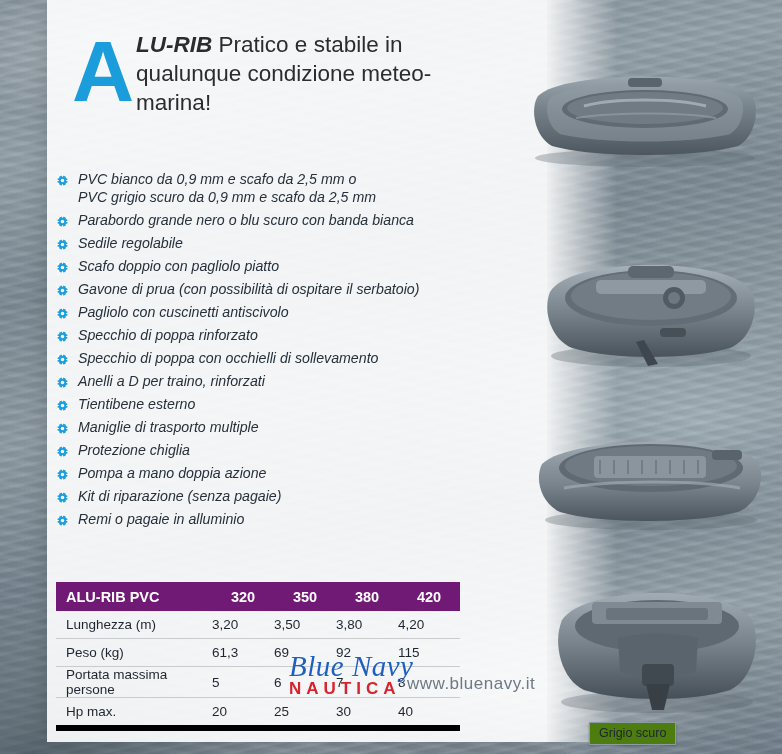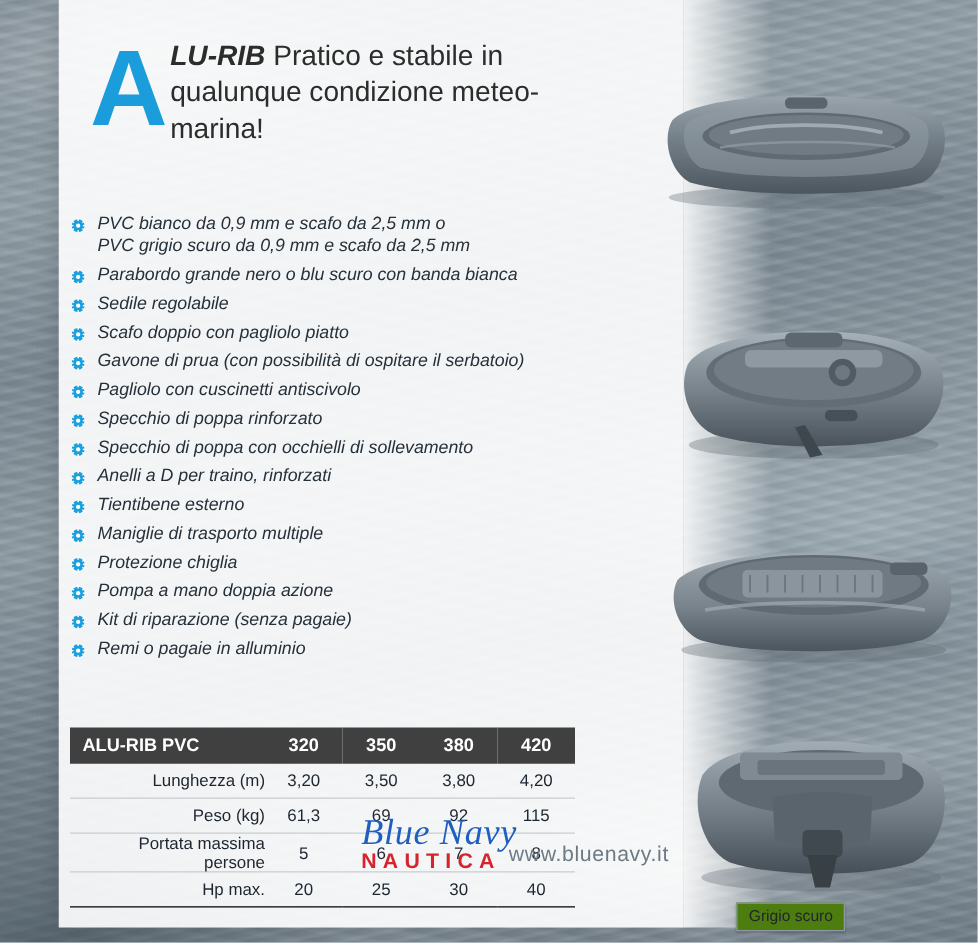--- a/index.html
+++ b/index.html
@@ -73,31 +73,31 @@
   }
   
   #spec-table{
     position:absolute;left:56px;top:582px;width:404px;
     border-collapse:collapse;
   }
   #spec-table th,#spec-table td{
     font-size:13.5px;color:#1d2630;padding:0;
   }
   #spec-table thead th{
-    background:#404040;color:#ffffff;font-weight:bold;font-size:14.5px;
+    background:#701a75;color:#ffffff;font-weight:bold;font-size:14.5px;
     height:29px;
   }
   #spec-table thead th.lbl{text-align:left;padding-left:10px;}
   #spec-table thead th.col{text-align:center;width:62px;}
   #spec-table tbody td{
     height:27px;border-bottom:1px solid #c9ccce;
   }
-  #spec-table tbody td.lbl{text-align:right;padding-left:10px;}
-  #spec-table tbody td.col{text-align:center;}
-  #spec-table tbody tr:last-child td{border-bottom:1px solid #000000;}
+  #spec-table tbody td.lbl{text-align:left;padding-left:10px;}
+  #spec-table tbody td.col{}
+  #spec-table tbody tr:last-child td{border-bottom:6px solid #000000;}
   
   #watermark{
     position:absolute;left:289px;top:650px;width:290px;height:48px;
     pointer-events:none;
   }
   #wm-blue{
     font-family:"Liberation Serif", serif;
     font-style:italic;font-weight:normal;font-size:29px;color:#1e5fbf;
     letter-spacing:.5px;text-shadow:0 1px 0 rgba(255,255,255,.7);
   }

